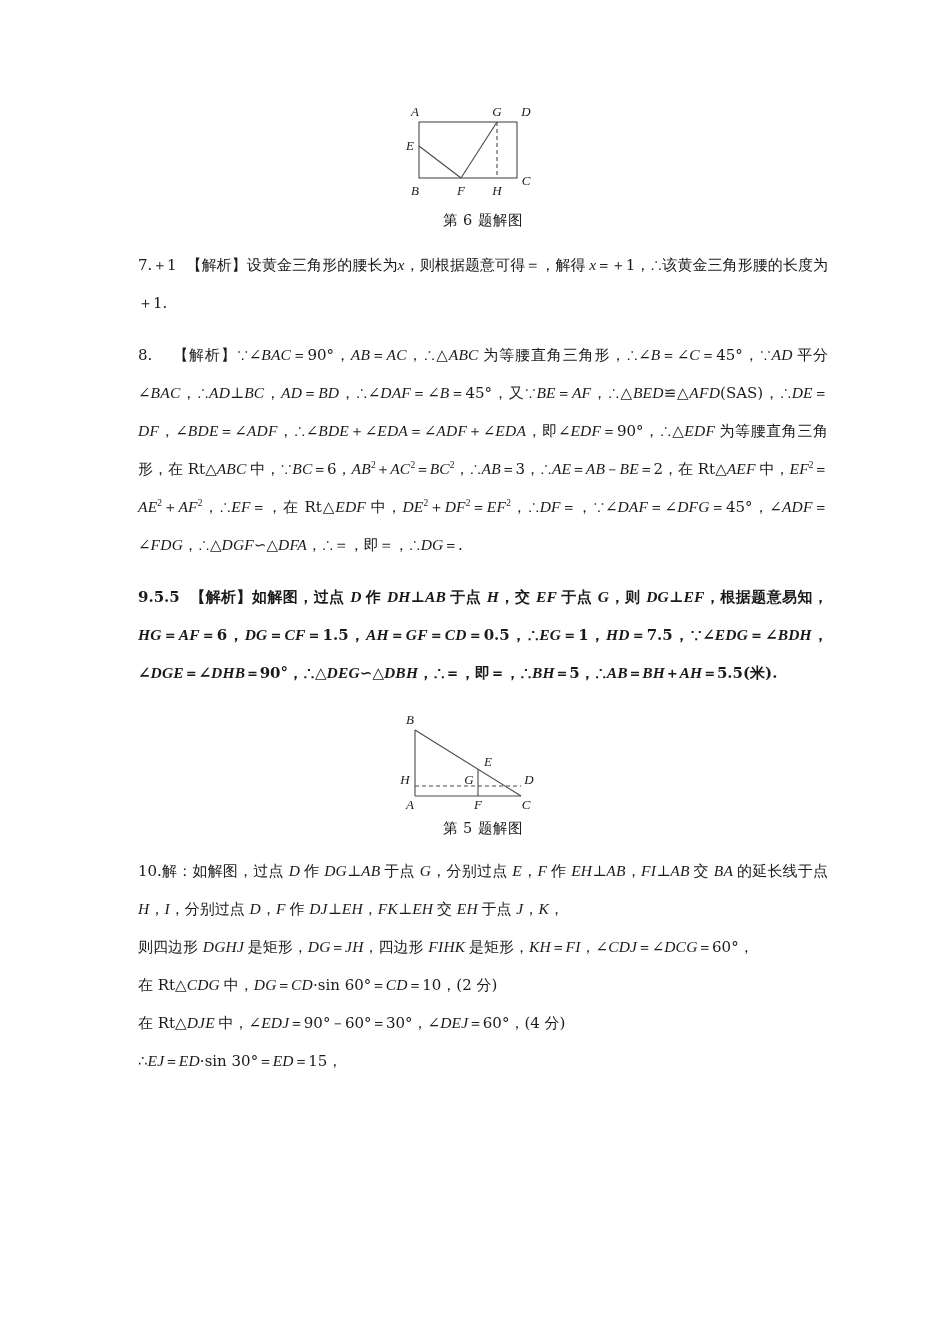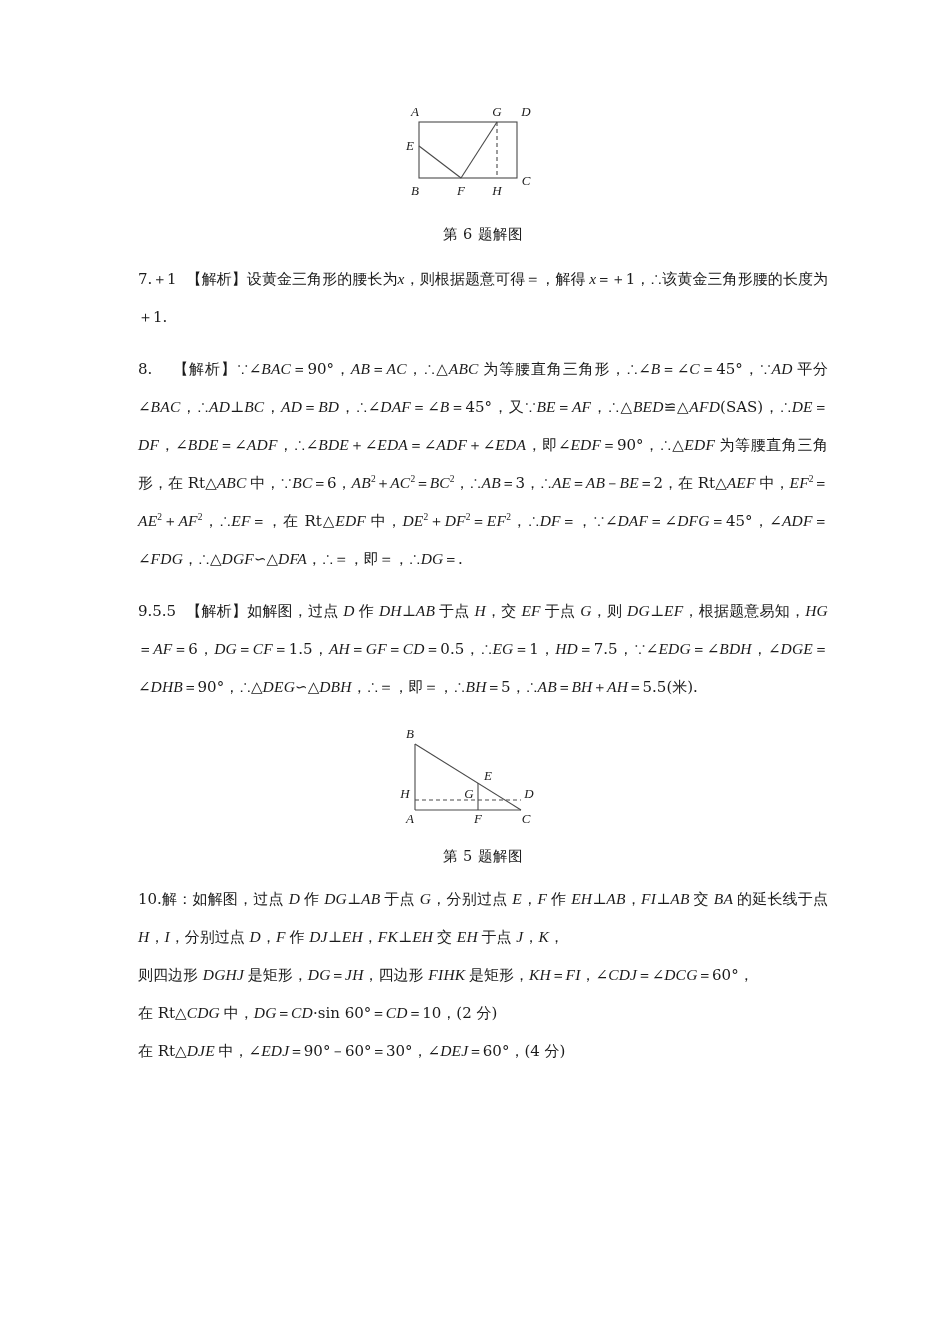--- a/index.html
+++ b/index.html
@@ -34,21 +34,21 @@
     width: 100%;
     display: flex;
     flex-direction: column;
     align-items: center;
   }
   .figure-caption {
     text-align: center;
     font-size: 14.5px;
     font-family: "DejaVu Serif", "Liberation Serif", serif;
     letter-spacing: 0.5px;
-    margin-top: 20px;
+    margin-top: 6px;
   }
   svg { display: block; }
 
   
   .para {
     font-size: 15px;
     line-height: 38px;
     text-align: justify;
     text-justify: inter-character;
     margin: 0;
@@ -114,21 +114,21 @@
     </div>
 
     <div class="block" style="margin-top:16px;">
       <p class="para"><span class="lead">7.</span><span class="sym">＋</span><span class="lead">1</span><span class="gap"></span><span class="cn">【解析】设黄金三角形的腰长为</span><i class="m">x</i><span class="cn">，则根据题意可得＝，解得</span> <i class="m">x</i><span class="sym">＝＋</span><span class="lead">1</span><span class="cn">，∴该黄金三角形腰的长度为＋1.</span></p>
     </div>
 
     <div class="block" style="margin-top:14px;">
       <p class="para"><span class="lead">8.</span><span class="gap"></span><span class="gap"></span><span class="cn">【解析】∵∠</span><i class="m">BAC</i><span class="sym">＝</span><span class="lead">90°</span><span class="cn">，</span><i class="m">AB</i><span class="sym">＝</span><i class="m">AC</i><span class="cn">，∴△</span><i class="m">ABC</i> <span class="cn">为等腰直角三角形，∴∠</span><i class="m">B</i><span class="sym">＝</span><span class="cn">∠</span><i class="m">C</i><span class="sym">＝</span><span class="lead">45°</span><span class="cn">，∵</span><i class="m">AD</i> <span class="cn">平分∠</span><i class="m">BAC</i><span class="cn">，∴</span><i class="m">AD</i><span class="cn">⊥</span><i class="m">BC</i><span class="cn">，</span><i class="m">AD</i><span class="sym">＝</span><i class="m">BD</i><span class="cn">，∴∠</span><i class="m">DAF</i><span class="sym">＝</span><span class="cn">∠</span><i class="m">B</i><span class="sym">＝</span><span class="lead">45°</span><span class="cn">，又∵</span><i class="m">BE</i><span class="sym">＝</span><i class="m">AF</i><span class="cn">，∴△</span><i class="m">BED</i><span class="cn">≌△</span><i class="m">AFD</i><span class="lead">(SAS)</span><span class="cn">，∴</span><i class="m">DE</i><span class="sym">＝</span><i class="m">DF</i><span class="cn">，∠</span><i class="m">BDE</i><span class="sym">＝</span><span class="cn">∠</span><i class="m">ADF</i><span class="cn">，∴∠</span><i class="m">BDE</i><span class="sym">＋</span><span class="cn">∠</span><i class="m">EDA</i><span class="sym">＝</span><span class="cn">∠</span><i class="m">ADF</i><span class="sym">＋</span><span class="cn">∠</span><i class="m">EDA</i><span class="cn">，即∠</span><i class="m">EDF</i><span class="sym">＝</span><span class="lead">90°</span><span class="cn">，∴△</span><i class="m">EDF</i> <span class="cn">为等腰直角三角形，在 </span><span class="lead">Rt</span><span class="cn">△</span><i class="m">ABC</i> <span class="cn">中，∵</span><i class="m">BC</i><span class="sym">＝</span><span class="lead">6</span><span class="cn">，</span><i class="m">AB</i><sup>2</sup><span class="sym">＋</span><i class="m">AC</i><sup>2</sup><span class="sym">＝</span><i class="m">BC</i><sup>2</sup><span class="cn">，∴</span><i class="m">AB</i><span class="sym">＝</span><span class="lead">3</span><span class="cn">，∴</span><i class="m">AE</i><span class="sym">＝</span><i class="m">AB</i><span class="sym">－</span><i class="m">BE</i><span class="sym">＝</span><span class="lead">2</span><span class="cn">，在 </span><span class="lead">Rt</span><span class="cn">△</span><i class="m">AEF</i> <span class="cn">中，</span><i class="m">EF</i><sup>2</sup><span class="sym">＝</span><i class="m">AE</i><sup>2</sup><span class="sym">＋</span><i class="m">AF</i><sup>2</sup><span class="cn">，∴</span><i class="m">EF</i><span class="sym">＝</span><span class="cn">，在 </span><span class="lead">Rt</span><span class="cn">△</span><i class="m">EDF</i> <span class="cn">中，</span><i class="m">DE</i><sup>2</sup><span class="sym">＋</span><i class="m">DF</i><sup>2</sup><span class="sym">＝</span><i class="m">EF</i><sup>2</sup><span class="cn">，∴</span><i class="m">DF</i><span class="sym">＝</span><span class="cn">，∵∠</span><i class="m">DAF</i><span class="sym">＝</span><span class="cn">∠</span><i class="m">DFG</i><span class="sym">＝</span><span class="lead">45°</span><span class="cn">，∠</span><i class="m">ADF</i><span class="sym">＝</span><span class="cn">∠</span><i class="m">FDG</i><span class="cn">，∴△</span><i class="m">DGF</i><span class="cn">∽△</span><i class="m">DFA</i><span class="cn">，∴＝，即＝，∴</span><i class="m">DG</i><span class="sym">＝</span><span class="cn">.</span></p>
     </div>
 
-    <div class="block" style="margin-top:14px;">
+    <div class="block" style="margin-top:14px;font-weight:bold;">
       <p class="para"><span class="lead">9.5.5</span><span class="gap"></span><span class="cn">【解析】如解图，过点 </span><i class="m">D</i> <span class="cn">作 </span><i class="m">DH</i><span class="cn">⊥</span><i class="m">AB</i> <span class="cn">于点 </span><i class="m">H</i><span class="cn">，交 </span><i class="m">EF</i> <span class="cn">于点 </span><i class="m">G</i><span class="cn">，则 </span><i class="m">DG</i><span class="cn">⊥</span><i class="m">EF</i><span class="cn">，根据题意易知，</span><i class="m">HG</i><span class="sym">＝</span><i class="m">AF</i><span class="sym">＝</span><span class="lead">6</span><span class="cn">，</span><i class="m">DG</i><span class="sym">＝</span><i class="m">CF</i><span class="sym">＝</span><span class="lead">1.5</span><span class="cn">，</span><i class="m">AH</i><span class="sym">＝</span><i class="m">GF</i><span class="sym">＝</span><i class="m">CD</i><span class="sym">＝</span><span class="lead">0.5</span><span class="cn">，∴</span><i class="m">EG</i><span class="sym">＝</span><span class="lead">1</span><span class="cn">，</span><i class="m">HD</i><span class="sym">＝</span><span class="lead">7.5</span><span class="cn">，∵∠</span><i class="m">EDG</i><span class="sym">＝</span><span class="cn">∠</span><i class="m">BDH</i><span class="cn">，∠</span><i class="m">DGE</i><span class="sym">＝</span><span class="cn">∠</span><i class="m">DHB</i><span class="sym">＝</span><span class="lead">90°</span><span class="cn">，∴△</span><i class="m">DEG</i><span class="cn">∽△</span><i class="m">DBH</i><span class="cn">，∴＝，即＝，∴</span><i class="m">BH</i><span class="sym">＝</span><span class="lead">5</span><span class="cn">，∴</span><i class="m">AB</i><span class="sym">＝</span><i class="m">BH</i><span class="sym">＋</span><i class="m">AH</i><span class="sym">＝</span><span class="lead">5.5(</span><span class="cn">米</span><span class="lead">).</span></p>
     </div>
 
     <div class="figure-block" style="margin-top:16px;">
       <svg width="180" height="105" viewBox="0 0 180 105">
 
         <line x1="22" y1="22" x2="22" y2="88" stroke="#4a4a4a" stroke-width="1.1"></line>
         <line x1="22" y1="88" x2="128" y2="88" stroke="#4a4a4a" stroke-width="1.1"></line>
         <line x1="22" y1="22" x2="128" y2="88" stroke="#4a4a4a" stroke-width="1.1"></line>
 
@@ -146,16 +146,17 @@
         <text x="133" y="101" font-family="Liberation Serif, serif" font-style="italic" font-size="13" fill="#1a1a1a" text-anchor="middle">C</text>
       </svg>
       <div class="figure-caption">第 5 题解图</div>
     </div>
 
     <div class="block" style="margin-top:14px;">
       <p class="para"><span class="lead">10.</span><span class="cn">解：如解图，过点 </span><i class="m">D</i> <span class="cn">作 </span><i class="m">DG</i><span class="cn">⊥</span><i class="m">AB</i> <span class="cn">于点 </span><i class="m">G</i><span class="cn">，分别过点 </span><i class="m">E</i><span class="cn">，</span><i class="m">F</i> <span class="cn">作 </span><i class="m">EH</i><span class="cn">⊥</span><i class="m">AB</i><span class="cn">，</span><i class="m">FI</i><span class="cn">⊥</span><i class="m">AB</i> <span class="cn">交 </span><i class="m">BA</i> <span class="cn">的延长线于点 </span><i class="m">H</i><span class="cn">，</span><i class="m">I</i><span class="cn">，分别过点 </span><i class="m">D</i><span class="cn">，</span><i class="m">F</i> <span class="cn">作 </span><i class="m">DJ</i><span class="cn">⊥</span><i class="m">EH</i><span class="cn">，</span><i class="m">FK</i><span class="cn">⊥</span><i class="m">EH</i> <span class="cn">交 </span><i class="m">EH</i> <span class="cn">于点 </span><i class="m">J</i><span class="cn">，</span><i class="m">K</i><span class="cn">，</span></p>
       <p class="para"><span class="cn">则四边形 </span><i class="m">DGHJ</i> <span class="cn">是矩形，</span><i class="m">DG</i><span class="sym">＝</span><i class="m">JH</i><span class="cn">，四边形 </span><i class="m">FIHK</i> <span class="cn">是矩形，</span><i class="m">KH</i><span class="sym">＝</span><i class="m">FI</i><span class="cn">，∠</span><i class="m">CDJ</i><span class="sym">＝</span><span class="cn">∠</span><i class="m">DCG</i><span class="sym">＝</span><span class="lead">60°</span><span class="cn">，</span></p>
       <p class="para"><span class="cn">在 </span><span class="lead">Rt</span><span class="cn">△</span><i class="m">CDG</i> <span class="cn">中，</span><i class="m">DG</i><span class="sym">＝</span><i class="m">CD</i><span class="lead">·sin 60°</span><span class="sym">＝</span><i class="m">CD</i><span class="sym">＝</span><span class="lead">10</span><span class="cn">，</span><span class="lead">(2 </span><span class="cn">分</span><span class="lead">)</span></p>
       <p class="para"><span class="cn">在 </span><span class="lead">Rt</span><span class="cn">△</span><i class="m">DJE</i> <span class="cn">中，∠</span><i class="m">EDJ</i><span class="sym">＝</span><span class="lead">90°</span><span class="sym">－</span><span class="lead">60°</span><span class="sym">＝</span><span class="lead">30°</span><span class="cn">，∠</span><i class="m">DEJ</i><span class="sym">＝</span><span class="lead">60°</span><span class="cn">，</span><span class="lead">(4 </span><span class="cn">分</span><span class="lead">)</span></p>
+      <p class="para"><span class="cn">∴</span><i class="m">EJ</i><span class="sym">＝</span><i class="m">ED</i><span class="lead">·sin 30°</span><span class="sym">＝</span><i class="m">ED</i><span class="sym">＝</span><span class="lead">15</span><span class="cn">，</span></p>
     </div>
 
   </div>
 </div>
 
 </body></html>

